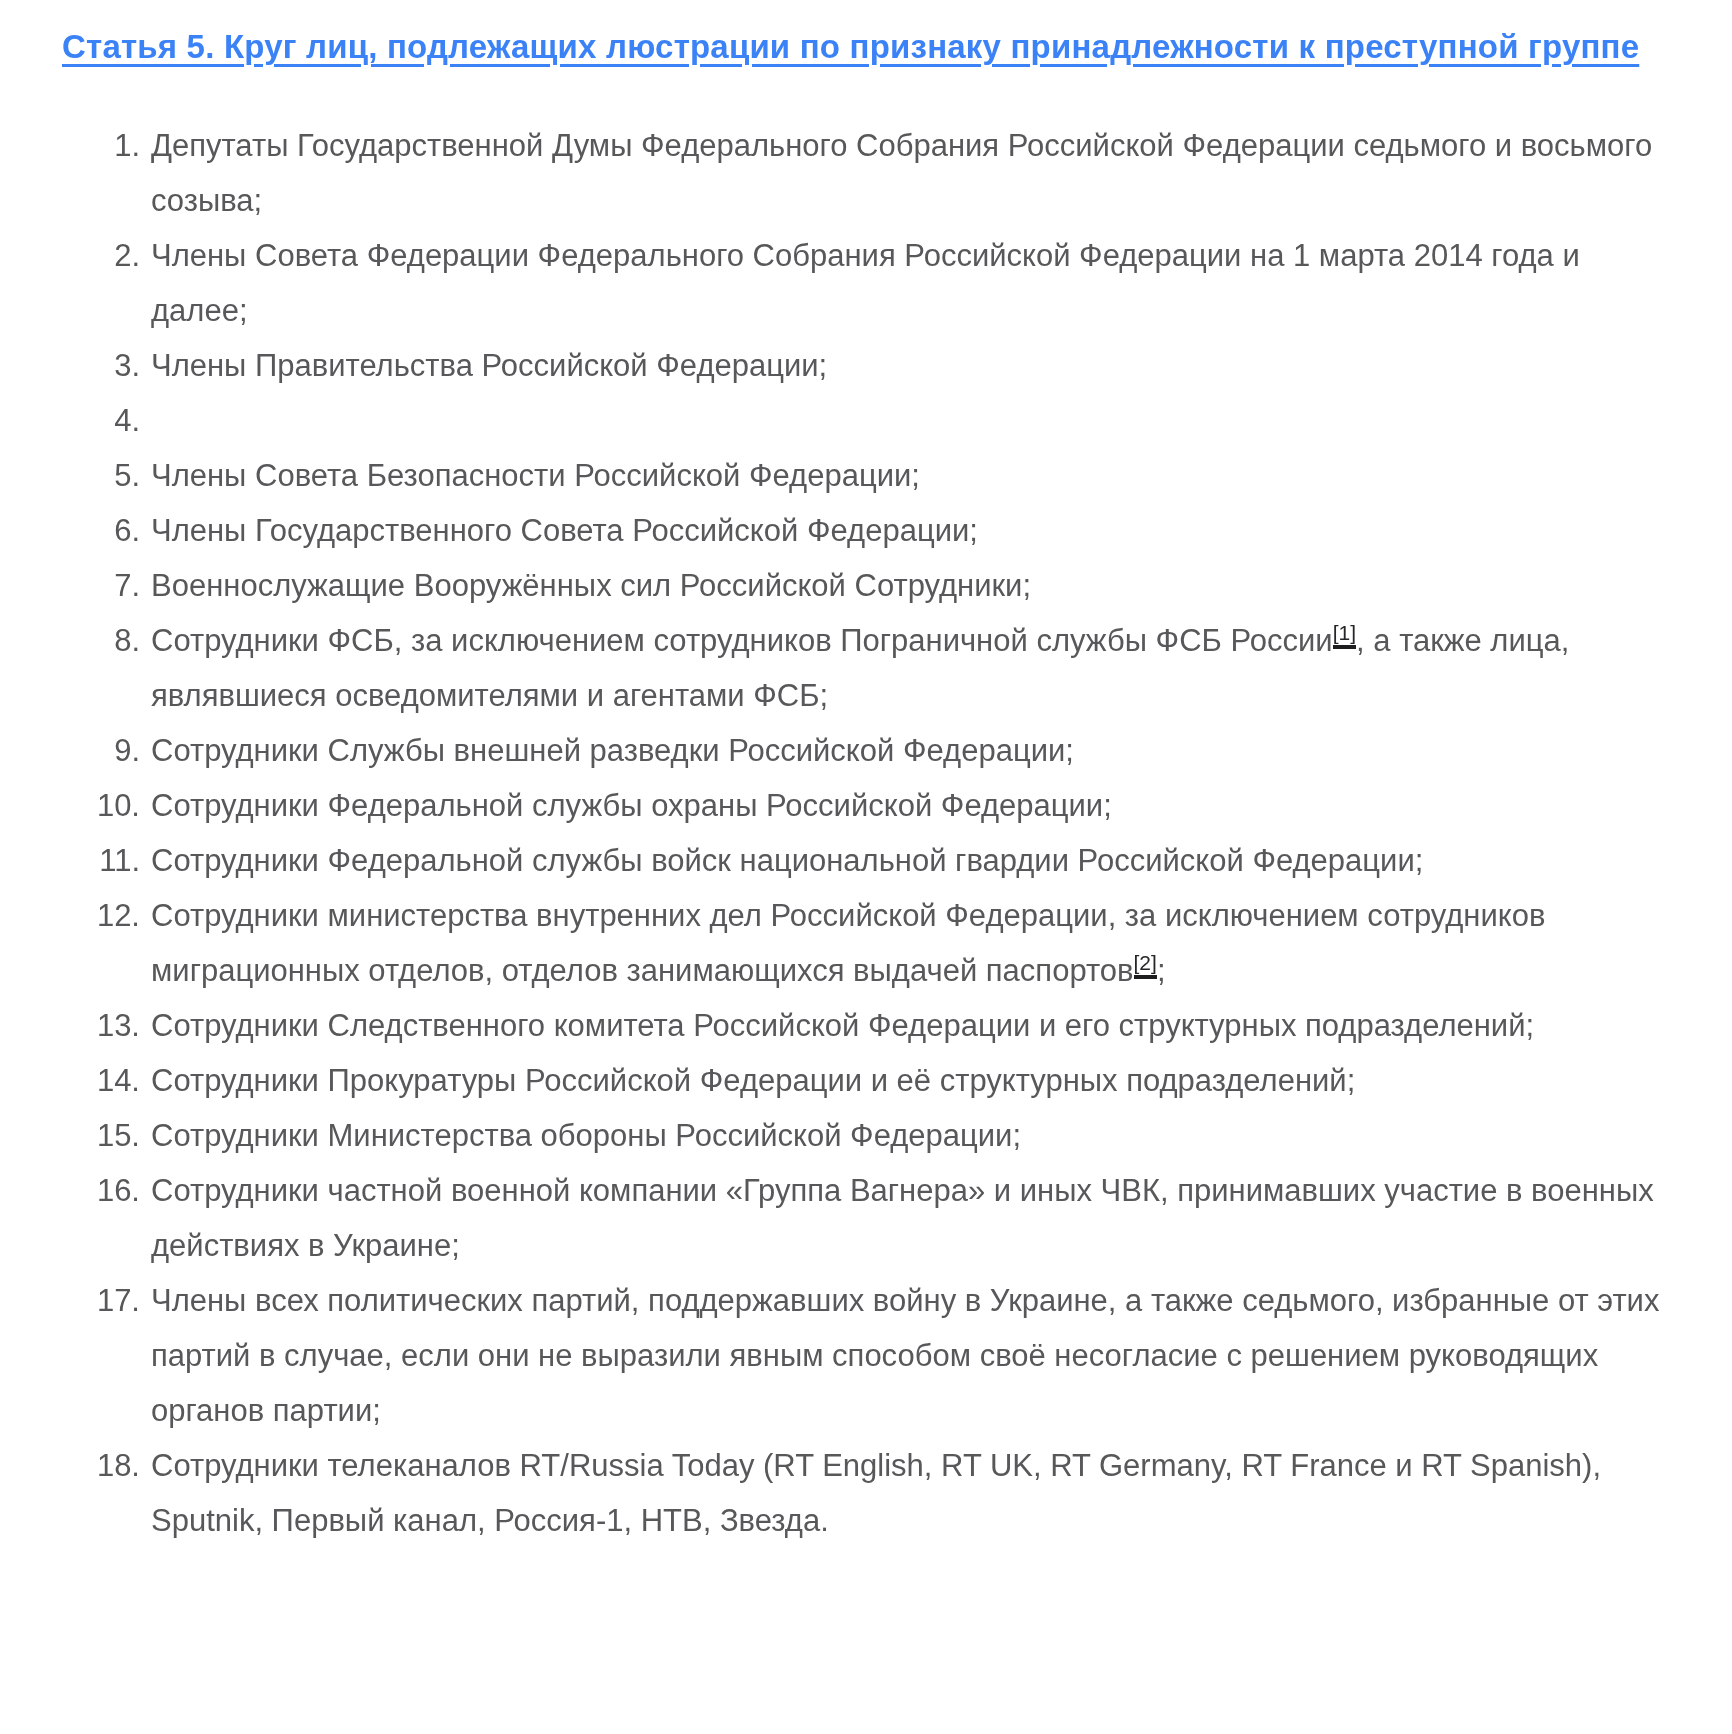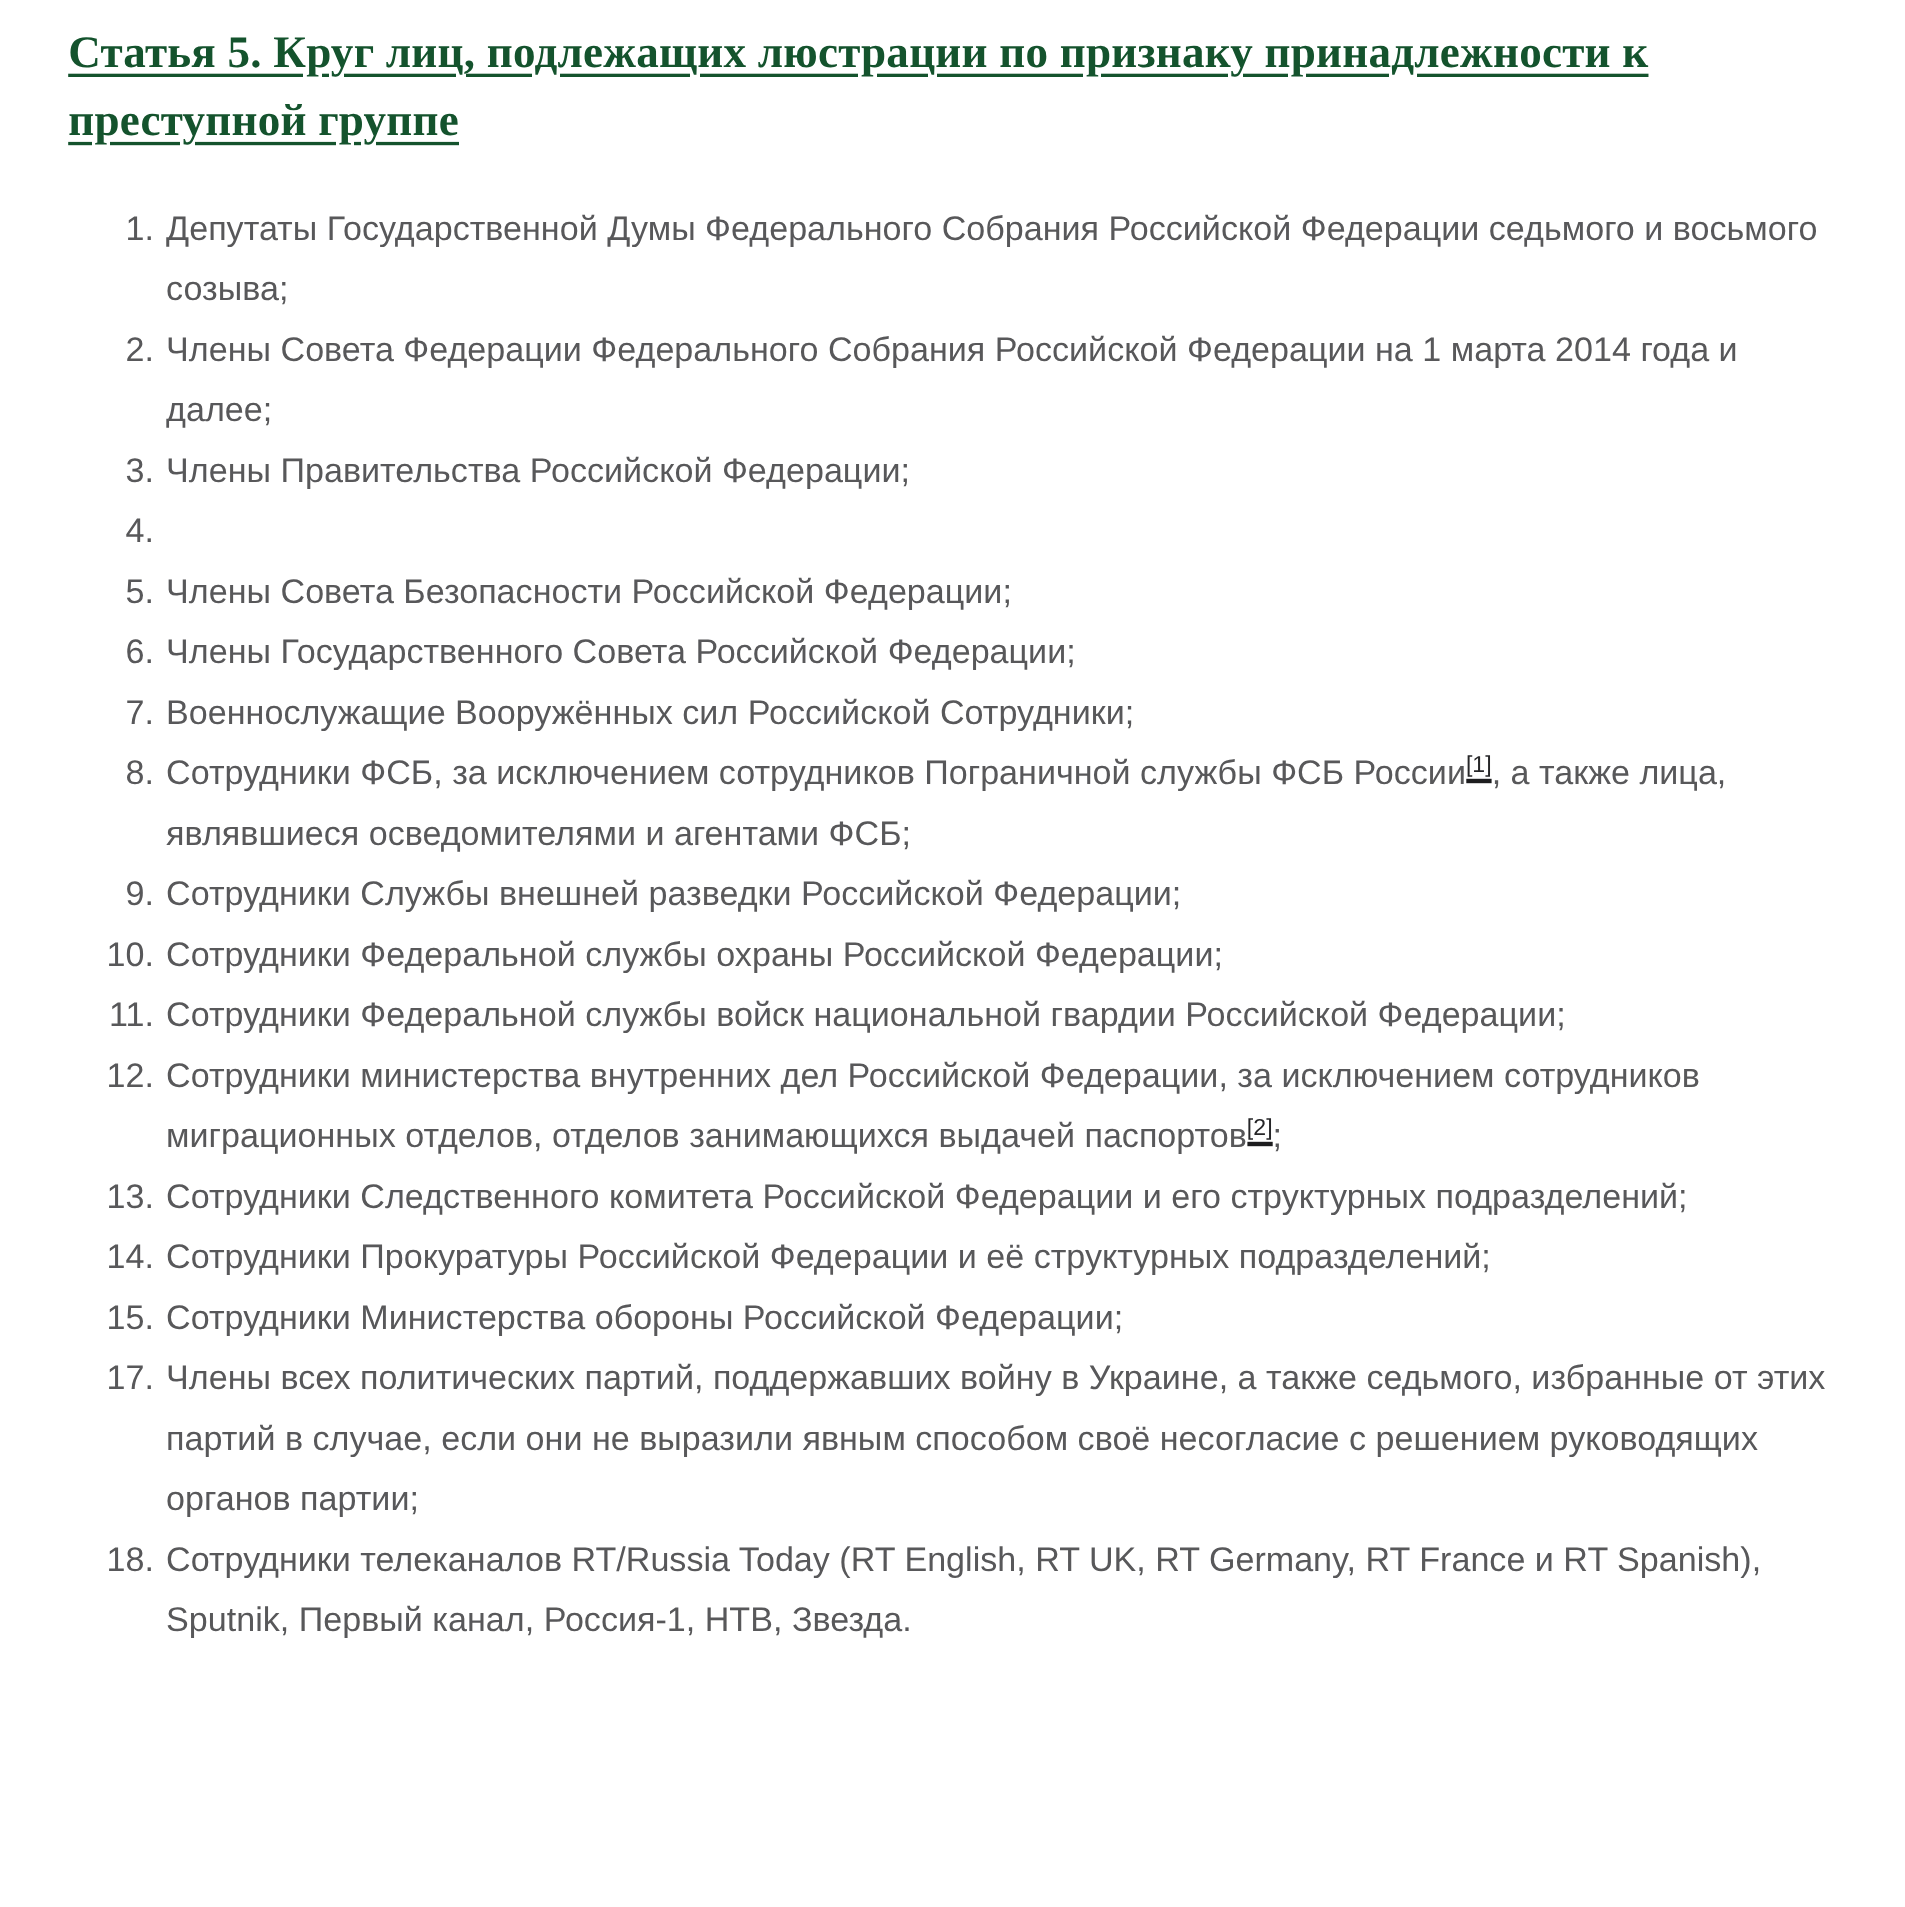--- a/index.html
+++ b/index.html
@@ -15,29 +15,28 @@
   }
   .page {
     box-sizing: border-box;
     width: 1732px;
     min-height: 1734px;
     padding: 16px 30px 20px 62px;
   }
   .article-heading {
     margin: 0;
     max-width: 1620px;
-    font-size: 41px;
+    font-size: 33px;
     line-height: 62px;
     font-weight: 700;
     letter-spacing: 0.2px;
-    color: #14532d;
+    color: #3b82f6;
     text-decoration: underline;
     text-decoration-thickness: 3px;
     text-underline-offset: 6px;
-    font-family: Liberation Serif, serif;
   }
   ol.lustration-list {
     list-style: none;
     margin: 40px 0 0 0;
     padding: 0;
   }
   ol.lustration-list li {
     display: flex;
     align-items: flex-start;
     font-size: 31px;
@@ -127,20 +126,24 @@
       </li>
       <li>
         <span class="li-num">14.</span>
         <span class="li-text">Сотрудники Прокуратуры Российской Федерации и её структурных подразделений;</span>
       </li>
       <li>
         <span class="li-num">15.</span>
         <span class="li-text">Сотрудники Министерства обороны Российской Федерации;</span>
       </li>
       <li>
+        <span class="li-num">16.</span>
+        <span class="li-text">Сотрудники частной военной компании «Группа Вагнера» и иных ЧВК, принимавших участие в военных действиях в Украине;</span>
+      </li>
+      <li>
         <span class="li-num">17.</span>
         <span class="li-text">Члены всех политических партий, поддержавших войну в Украине, а также седьмого, избранные от этих партий в случае, если они не выразили явным способом своё несогласие с решением руководящих органов партии;</span>
       </li>
       <li>
         <span class="li-num">18.</span>
         <span class="li-text">Сотрудники телеканалов RT/Russia Today (RT English, RT UK, RT Germany, RT France и RT Spanish), Sputnik, Первый канал, Россия-1, НТВ, Звезда.</span>
       </li>
     </ol>
 </div>
 

